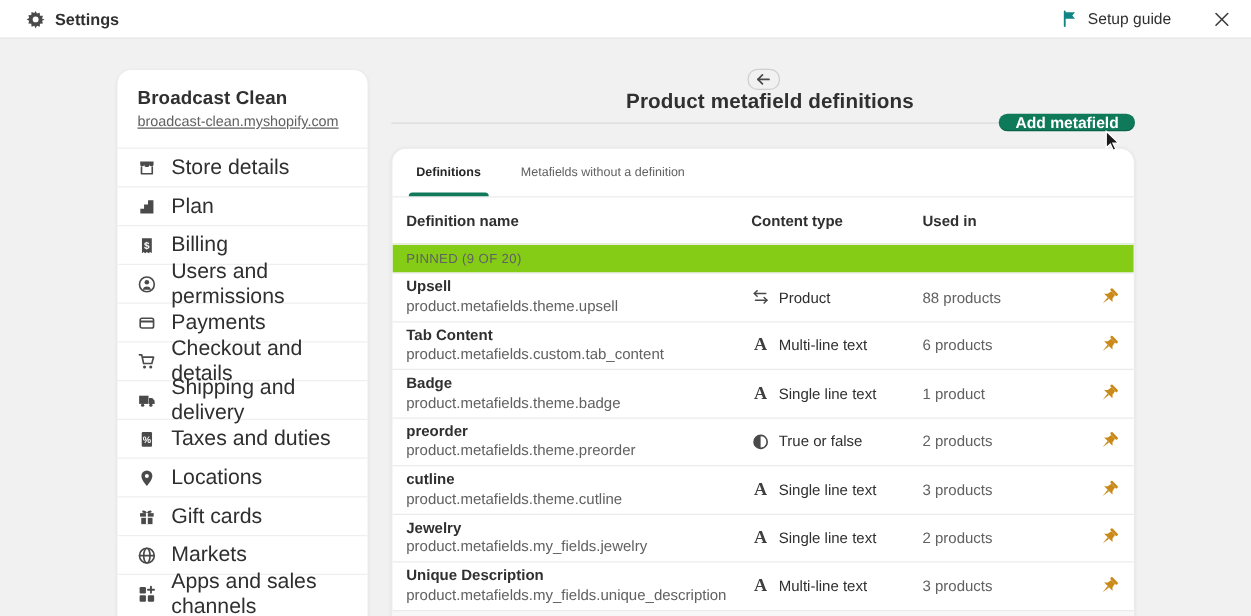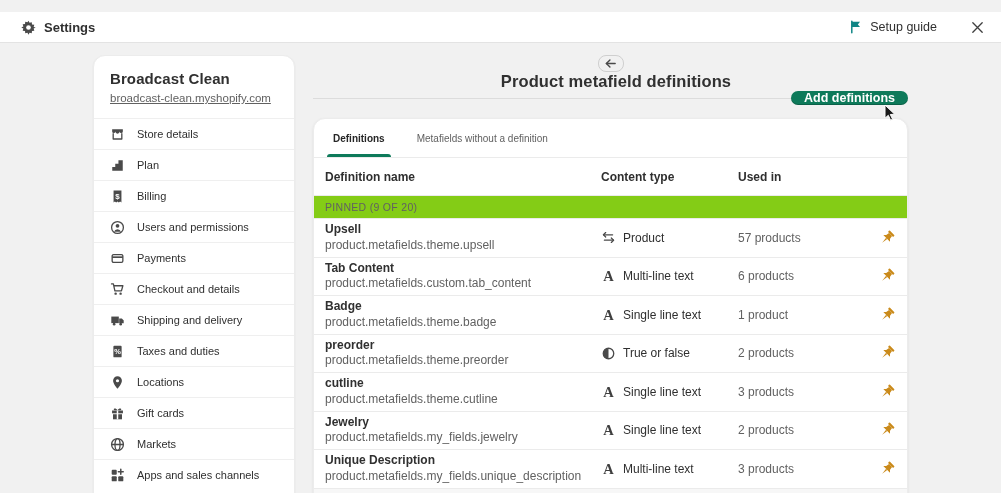--- a/index.html
+++ b/index.html
@@ -14,21 +14,21 @@
     --green: #0e7a5a;
     --pin: #ca8a1a;
     --teal: #0f8585;
     --divider: #ebebeb;
     --text2: #616161;
   }
   svg { display: block; }
 
   
   .topbar {
-    position: absolute; top: 12px; left: 0; right: 0; height: 31px;
+    position: absolute; top: 0; left: 0; right: 0; height: 31px;
     background: #fff; border-bottom: 1px solid #e3e3e3;
     display: flex; align-items: center; padding: 0 14px 0 21px;
   }
   .topbar-left { display: flex; align-items: center; gap: 8px; }
   .topbar-title { font-size: 13px; font-weight: 700; }
   .topbar-right { margin-left: auto; display: flex; align-items: center; gap: 9px; }
   .setup-guide { display: flex; align-items: center; gap: 7px; cursor: pointer; }
   .setup-guide-label { font-size: 12.5px; }
   .close-btn { margin-left: 22px; background: none; border: none; cursor: pointer; padding: 2px; }
 
@@ -44,21 +44,21 @@
   .store-domain {
     margin-top: 5px; font-size: 11.5px; color: var(--text2);
     text-decoration: underline; display: inline-block; cursor: pointer;
   }
   .side-item {
     height: 31px; display: flex; align-items: center; gap: 12px;
     padding: 0 16px; border-top: 1px solid #efefef; cursor: pointer;
   }
   .side-icon { width: 15px; height: 15px; flex: 0 0 15px; }
   .side-icon svg { width: 15px; height: 15px; }
-  .side-label { font-size: 11px; color: #2f2f2f; }
+  .side-label { font-size: 17px; color: #2f2f2f; }
 
   
   .main { position: absolute; left: 313px; top: 55px; width: 595px; }
   .main-header { display: flex; align-items: center; height: 30px; flex-direction: column; }
   .back-btn {
     width: 26px; height: 26px; border: 1px solid #cfcfcf; border-radius: 8px;
     background: transparent; display: flex; align-items: center; justify-content: center;
     cursor: pointer;
   }
   .page-title { font-size: 16.5px; font-weight: 700; margin-left: 11px; letter-spacing: .1px; }
@@ -290,21 +290,21 @@
   <div class="main-header">
     <button class="back-btn">
       <span>
         <svg width="15" height="15" viewBox="0 0 16 16" fill="none" stroke="#4a4a4a" stroke-width="1.5" stroke-linecap="round" stroke-linejoin="round">
           <path d="M13 8H3.6"></path>
             <path d="M7.4 4.2 3.6 8l3.8 3.8"></path>
         </svg>
       </span>
     </button>
     <h1 class="page-title">Product metafield definitions</h1>
-    <button class="add-btn">Add definitions</button>
+    <button class="add-btn">Add metafield</button>
   </div>
   <hr class="header-divider">
 
   <section class="card">
     <div class="tabs">
       <div class="tab active">Definitions</div>
       <div class="tab">Metafields without a definition</div>
     </div>
 
     <div class="grid-row table-head">
@@ -328,21 +328,21 @@
       <span class="type-icon">
               <svg viewBox="0 0 16 16" fill="none" stroke="#4a4a4a" stroke-width="1.3" stroke-linecap="round" stroke-linejoin="round">
                 <path d="M5 2.7 2.6 5.1 5 7.5"></path>
                 <path d="M2.6 5.1h9.8"></path>
                 <path d="M11 13.3l2.4-2.4L11 8.5"></path>
                 <path d="M13.4 10.9H3.6"></path>
               </svg>
             </span>
       <span class="type-label">Product</span>
     </div>
-    <div class="cell-used">57 products</div>
+    <div class="cell-used">88 products</div>
     <div class="cell-pin">
       <span class="pin-icon">
         <svg viewBox="0 0 16 16" fill="var(--pin)">
           <rect x="4.3" y="0.8" width="7.4" height="2.2" rx="0.8"></rect>
           <path d="M5.9 3h4.2l.6 3.4 2 2.1H3.3l2-2.1z"></path>
           <path d="M7.2 8.5h1.6L8 14.8z"></path>
         </svg>
       </span>
     </div>
   </div>

